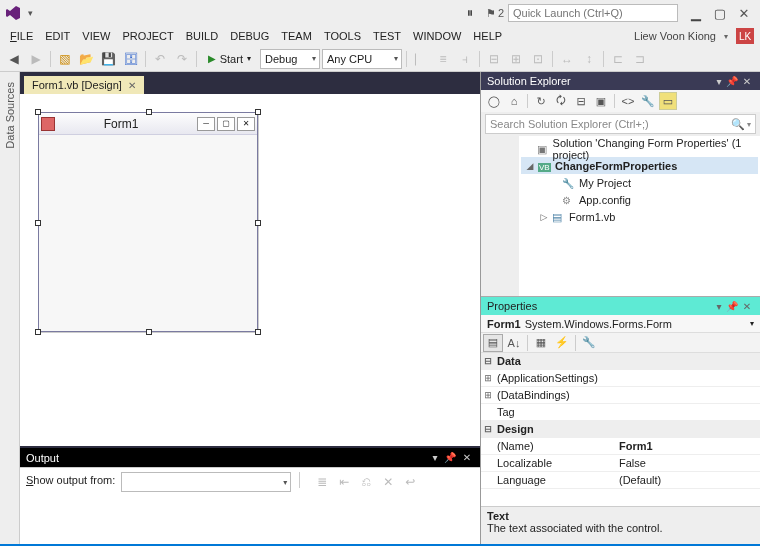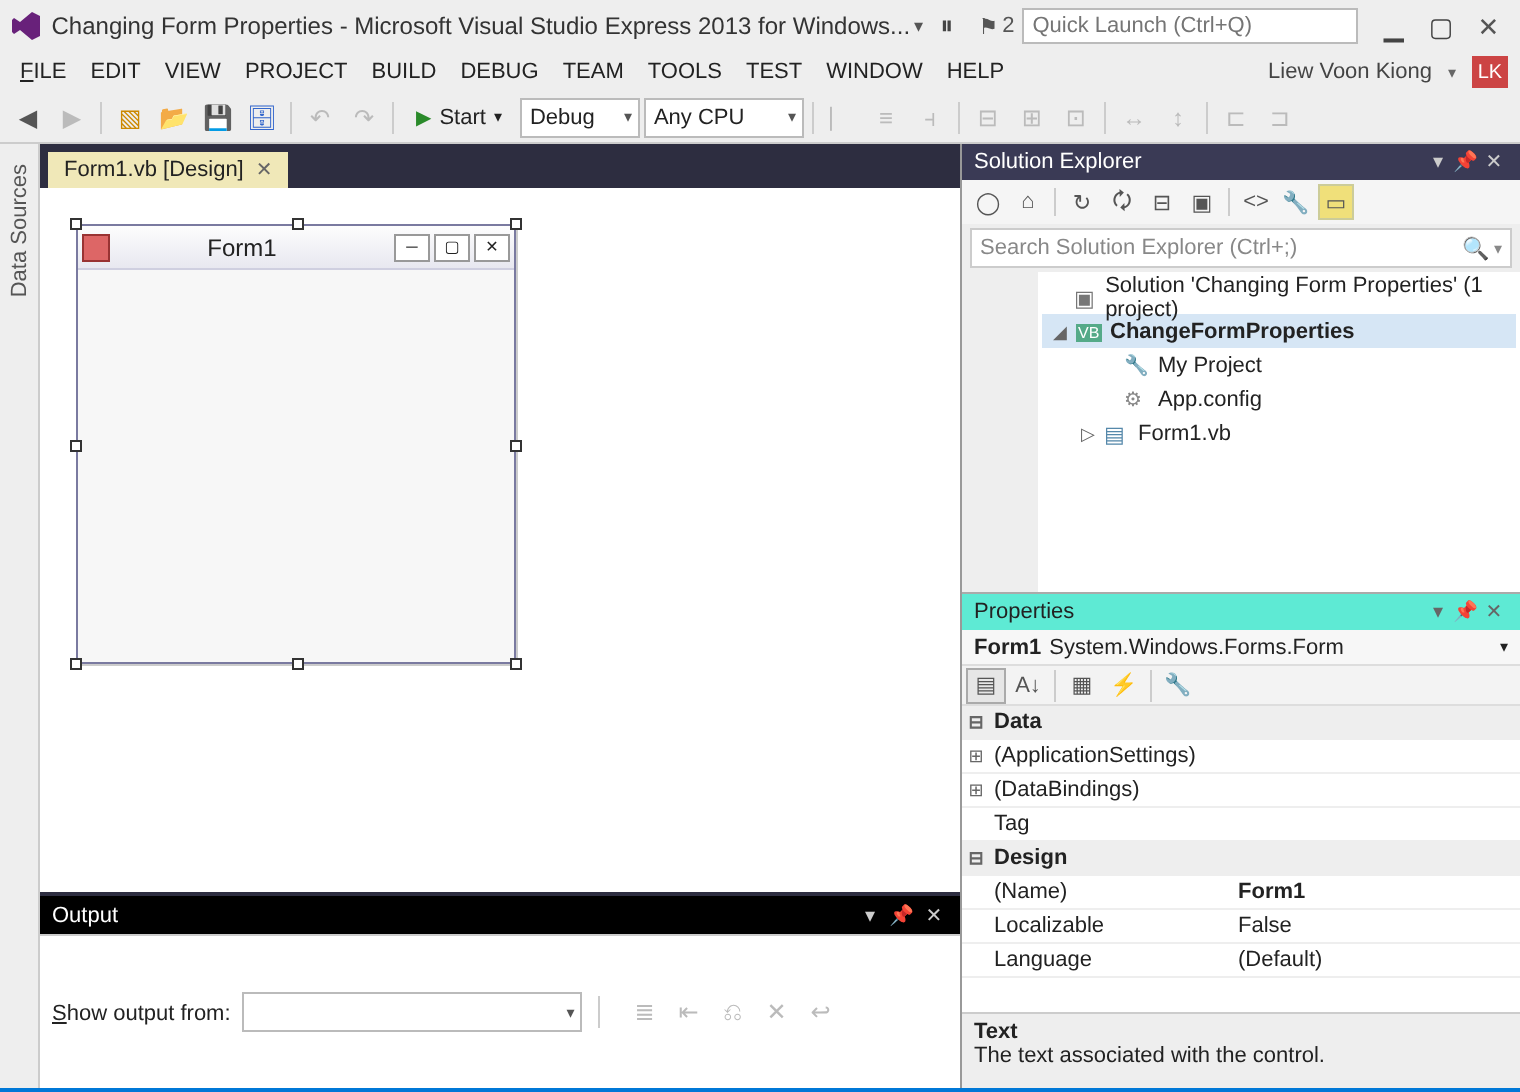--- a/index.html
+++ b/index.html
@@ -46,21 +46,21 @@
 .form-titlebar .wbtn { width:18px; height:14px; border:1px solid #999; background:#fff; font-size:8px; display:flex; align-items:center; justify-content:center; }
 .handle { position:absolute; width:6px; height:6px; background:#fff; border:1px solid #333; }
 .h-tl{top:-3px;left:-3px}.h-tc{top:-3px;left:108px}.h-tr{top:-3px;left:217px}
 .h-ml{top:108px;left:-3px}.h-mr{top:108px;left:217px}
 .h-bl{top:217px;left:-3px}.h-bc{top:217px;left:108px}.h-br{top:217px;left:217px}
 .output-panel { height:98px; background:#eee; border-top:2px solid #2d2d40; display:flex; flex-direction:column; }
 .panel-header { height:20px; background:#eee; display:flex; align-items:center; padding:0 6px; font-size:11px; color:#222; border-bottom:1px solid #ccc; }
 .panel-header.dark { background:#000000; color:#fff; }
 .panel-header .spacer{flex:1}
 .panel-header .pbtn { width:14px; height:14px; display:flex; align-items:center; justify-content:center; font-size:10px; color:#ccc; margin-left:2px; }
-.output-body { flex:1; background:#fff; padding:4px 6px; display:flex; align-items:center; gap:6px; }
+.output-body { flex:1; background:#fff; padding:4px 6px; display:flex; align-items:flex-start; gap:6px; }
 .output-body .lbl { font-size:11px; padding-top:2px; }
 .output-body .combo { width:170px; }
 .output-body .ticons { display:flex; gap:2px; margin-left:4px; }
 .right { width:280px; display:flex; flex-direction:column; background:#eee; border-left:1px solid #999; }
 .panel-hdr { height:18px; background:#3a3a55; color:#fff; display:flex; align-items:center; padding:0 6px; font-size:11px; }
 .panel-hdr .spacer{flex:1}
 .panel-hdr .pbtn{color:#ccc;font-size:10px;width:14px;text-align:center;}
 .se-toolbar { height:22px; background:#f5f5f5; display:flex; align-items:center; gap:2px; padding:0 4px; }
 .se-toolbar .tbtn { width:18px; height:18px; font-size:11px; color:#555; }
 .se-toolbar .tsep{height:14px;}
@@ -101,21 +101,20 @@
 </style>
 </head>
 <body>
 
 <div class="titlebar">
   <div class="vs-logo">
     <svg viewBox="0 0 16 16">
         <path fill="#68217a" d="M11 1l4 2v10l-4 2-6-5-3 2-1-1V5l1-1 3 2 6-5z"></path>
       </svg>
   </div>
-  <span class="title-text">Changing Form Properties - Microsoft Visual Studio Express 2013 for Windows...</span>
   <span class="title-drop">▾</span>
   <span class="title-spacer"></span>
   <span class="title-btn">⏸</span>
   <span class="flag-badge">
     <span>⚑</span>
     <span>2</span>
   </span>
   <input class="quicklaunch" placeholder="Quick Launch (Ctrl+Q)" style="">
   <span class="title-btn">▁</span>
   <span class="title-btn">▢</span>

